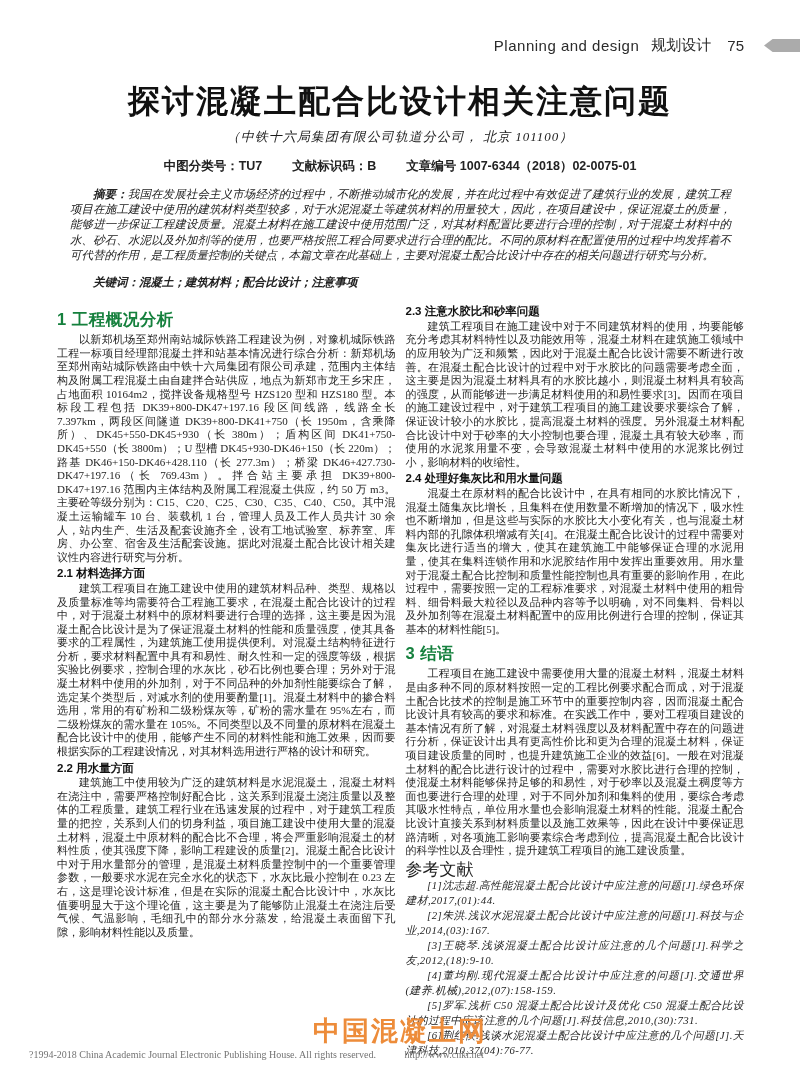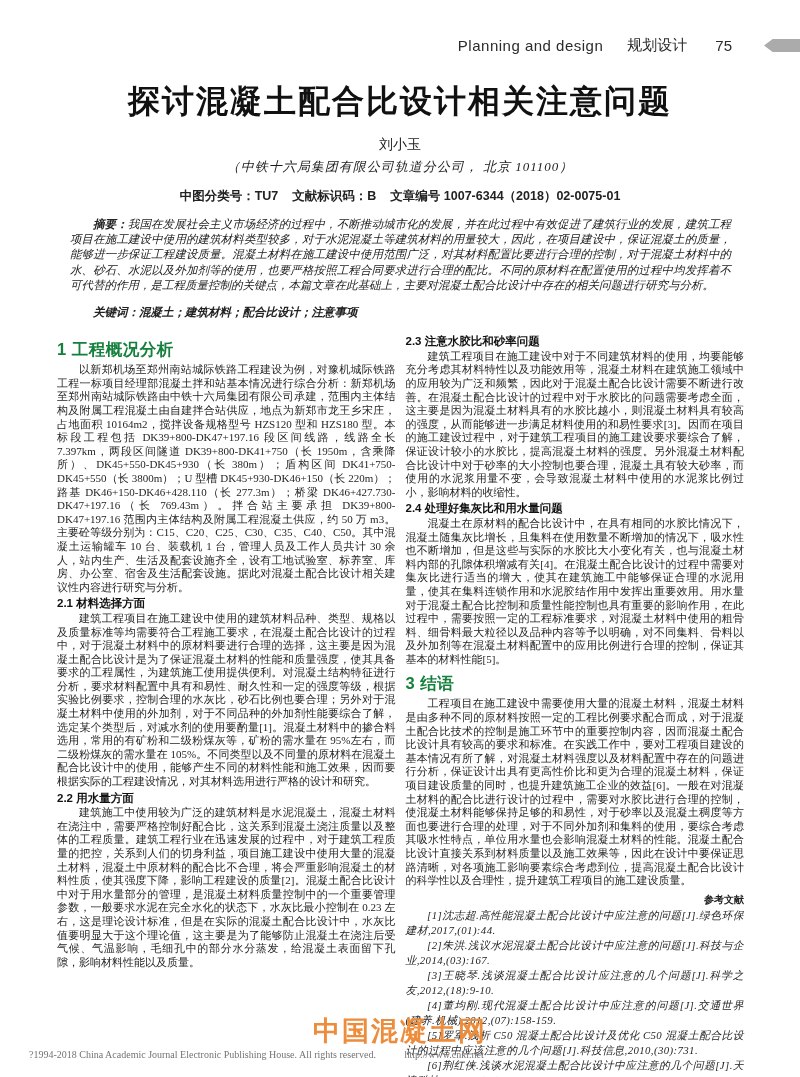--- a/index.html
+++ b/index.html
@@ -4,38 +4,38 @@
 <style>
   html,body { margin:0; padding:0; background:#e8e8e8; }
   .page {
     position:relative; width:800px; height:1077px; margin:0 auto;
     background:#ffffff; overflow:hidden;
     font-family:"Liberation Serif", serif; color:#1c1c1c;
   }
   
   .header-row {
     position:absolute; top:36px; right:0;
-    display:flex; align-items:center; gap:24px;
+    display:flex; align-items:center; gap:12px;
     font-family:"Liberation Sans", sans-serif; font-size:15px; color:#2b2b2b;
   }
   .header-row .hd-en { letter-spacing:0.5px; }
   .header-row .hd-page { margin-left:4px; }
   .header-arrow {
     width:36px; height:13px; background:#ababab; margin-left:8px;
     clip-path:polygon(0 50%, 24% 0, 100% 0, 100% 100%, 24% 100%);
   }
   
   .doc-title {
     margin:0; padding-top:80px; text-align:center;
     font-size:32px; font-weight:700; letter-spacing:2px; color:#111;
   }
   .author { text-align:center; font-size:14px; margin-top:12px; }
   .affiliation { text-align:center; font-size:13px; font-style:italic; margin-top:4px; letter-spacing:1px; }
   .meta-row {
-    display:flex; justify-content:center; gap:14px; margin-top:12px;
+    display:flex; justify-content:center; gap:30px; margin-top:12px;
     font-family:"Liberation Sans", sans-serif; font-weight:700; font-size:12.5px; color:#222;
   }
   
   .abstract-block {
     margin:9px 57px 0 58px; font-size:11.5px; line-height:15.2px;
     font-style:italic; text-align:justify; color:#222;
   }
   .abstract-block p { margin:12px; text-indent:2em; }
   .abstract-label, .keywords-label { font-weight:700; }
   .keywords-line { font-weight:700; }
@@ -47,21 +47,21 @@
   .col { width:340px; }
   .col p.body { margin:0; text-indent:2em; }
   .sec-heading {
     font-family:"Liberation Sans", sans-serif; font-size:16.5px; font-weight:600;
     margin:7px 0 4px; letter-spacing:0.5px; color:#15803d; line-height:20px;
   }
   .sub-heading {
     font-family:"Liberation Sans", sans-serif; font-size:11.5px; font-weight:700;
     margin:3px 0 1px; color:#111;
   }
-  .refs-title { text-align:right; font-weight:700; font-size:10px; margin:5px 0 2px; }
+  .refs-title { text-align:left; font-weight:400; font-size:17px; margin:5px 0 2px; }
   .ref { margin:0; font-style:italic; text-indent:2em; font-size:10.8px; line-height:15px; letter-spacing:0.4px; }
   
   .watermark {
     position:absolute; top:1013px; left:50%; transform:translateX(-50%);
     font-family:"Liberation Sans", sans-serif; font-size:27px; font-weight:700;
     letter-spacing:2px; color:#ed8c3a; white-space:nowrap;
   }
   .footer {
     position:absolute; left:29px; bottom:17px; width:740px;
     color:#737373; font-size:10px; white-space:nowrap;
@@ -74,21 +74,20 @@
 <div class="page">
 
   <div class="header-row">
     <span class="hd-en">Planning and design</span>
     <span class="hd-zh">规划设计</span>
     <span class="hd-page">75</span>
     <span class="header-arrow"></span>
   </div>
 
   <h1 class="doc-title">探讨混凝土配合比设计相关注意问题</h1>
-  <div class="author">刘小玉</div>
   <div class="affiliation">（中铁十六局集团有限公司轨道分公司， 北京  101100）</div>
   <div class="meta-row">
     <span>中图分类号：TU7</span>
     <span>文献标识码：B</span>
     <span>文章编号 1007-6344（2018）02-0075-01</span>
   </div>
 
   <div class="abstract-block">
     <p><span class="abstract-label">摘要：</span><span>我国在发展社会主义市场经济的过程中，不断推动城市化的发展，并在此过程中有效促进了建筑行业的发展，建筑工程项目在施工建设中使用的建筑材料类型较多，对于水泥混凝土等建筑材料的用量较大，因此，在项目建设中，保证混凝土的质量，能够进一步保证工程建设质量。混凝土材料在施工建设中使用范围广泛，对其材料配置比要进行合理的控制，对于混凝土材料中的水、砂石、水泥以及外加剂等的使用，也要严格按照工程合同要求进行合理的配比。不同的原材料在配置使用的过程中均发挥着不可代替的作用，是工程质量控制的关键点，本篇文章在此基础上，主要对混凝土配合比设计中存在的相关问题进行研究与分析。</span></p>
     <p class="keywords-line"><span class="keywords-label">关键词：</span><span>混凝土；建筑材料；配合比设计；注意事项</span></p>

